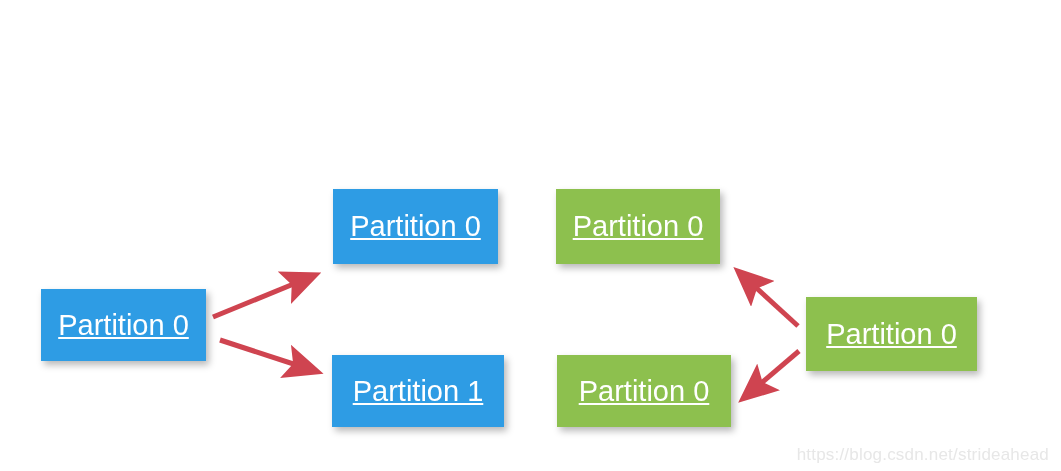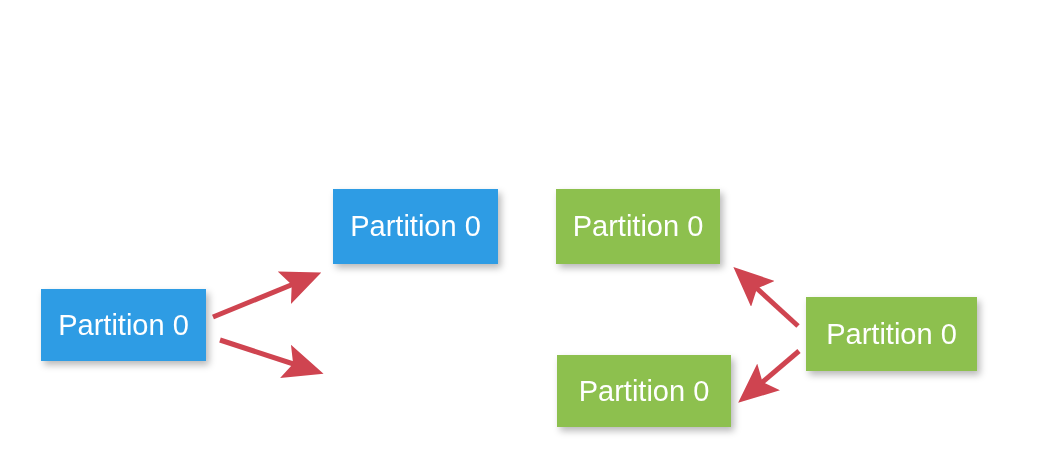--- a/index.html
+++ b/index.html
@@ -28,20 +28,21 @@
     margin: 0;
   }
   .node {
     position: absolute;
     display: flex;
     align-items: center;
     justify-content: center;
     color: #ffffff;
     font-size: 29px;
     box-shadow: 3px 4px 7px rgba(0,0,0,0.28);
+    text-decoration: underline;
   }
   .node.blue  { background: #2e9ce4; }
   .node.green { background: #8dc04e; }
 
   .node-left-blue        { left: 41px;  top: 289px; width: 165px; height: 72px; }
   .node-mid-top-blue     { left: 333px; top: 189px; width: 165px; height: 75px; }
   .node-mid-bottom-blue  { left: 332px; top: 355px; width: 172px; height: 72px; }
   .node-mid-top-green    { left: 556px; top: 189px; width: 164px; height: 75px; }
   .node-mid-bottom-green { left: 557px; top: 355px; width: 174px; height: 72px; }
   .node-right-green      { left: 806px; top: 297px; width: 171px; height: 74px; }
@@ -81,27 +82,31 @@
   </svg>
 
   <div class="node blue node-left-blue">
     <span>Partition 0</span>
   </div>
 
   <div class="node blue node-mid-top-blue">
     <span>Partition 0</span>
   </div>
 
+  <div class="node blue node-mid-bottom-blue">
+    <span>Partition 1</span>
+  </div>
 
   <div class="node green node-mid-top-green">
     <span>Partition 0</span>
   </div>
 
   <div class="node green node-mid-bottom-green">
     <span>Partition 0</span>
   </div>
 
   <div class="node green node-right-green">
     <span>Partition 0</span>
   </div>
 
+  <div class="watermark">https://blog.csdn.net/strideahead</div>
 
 </div>
 
 </body></html>

